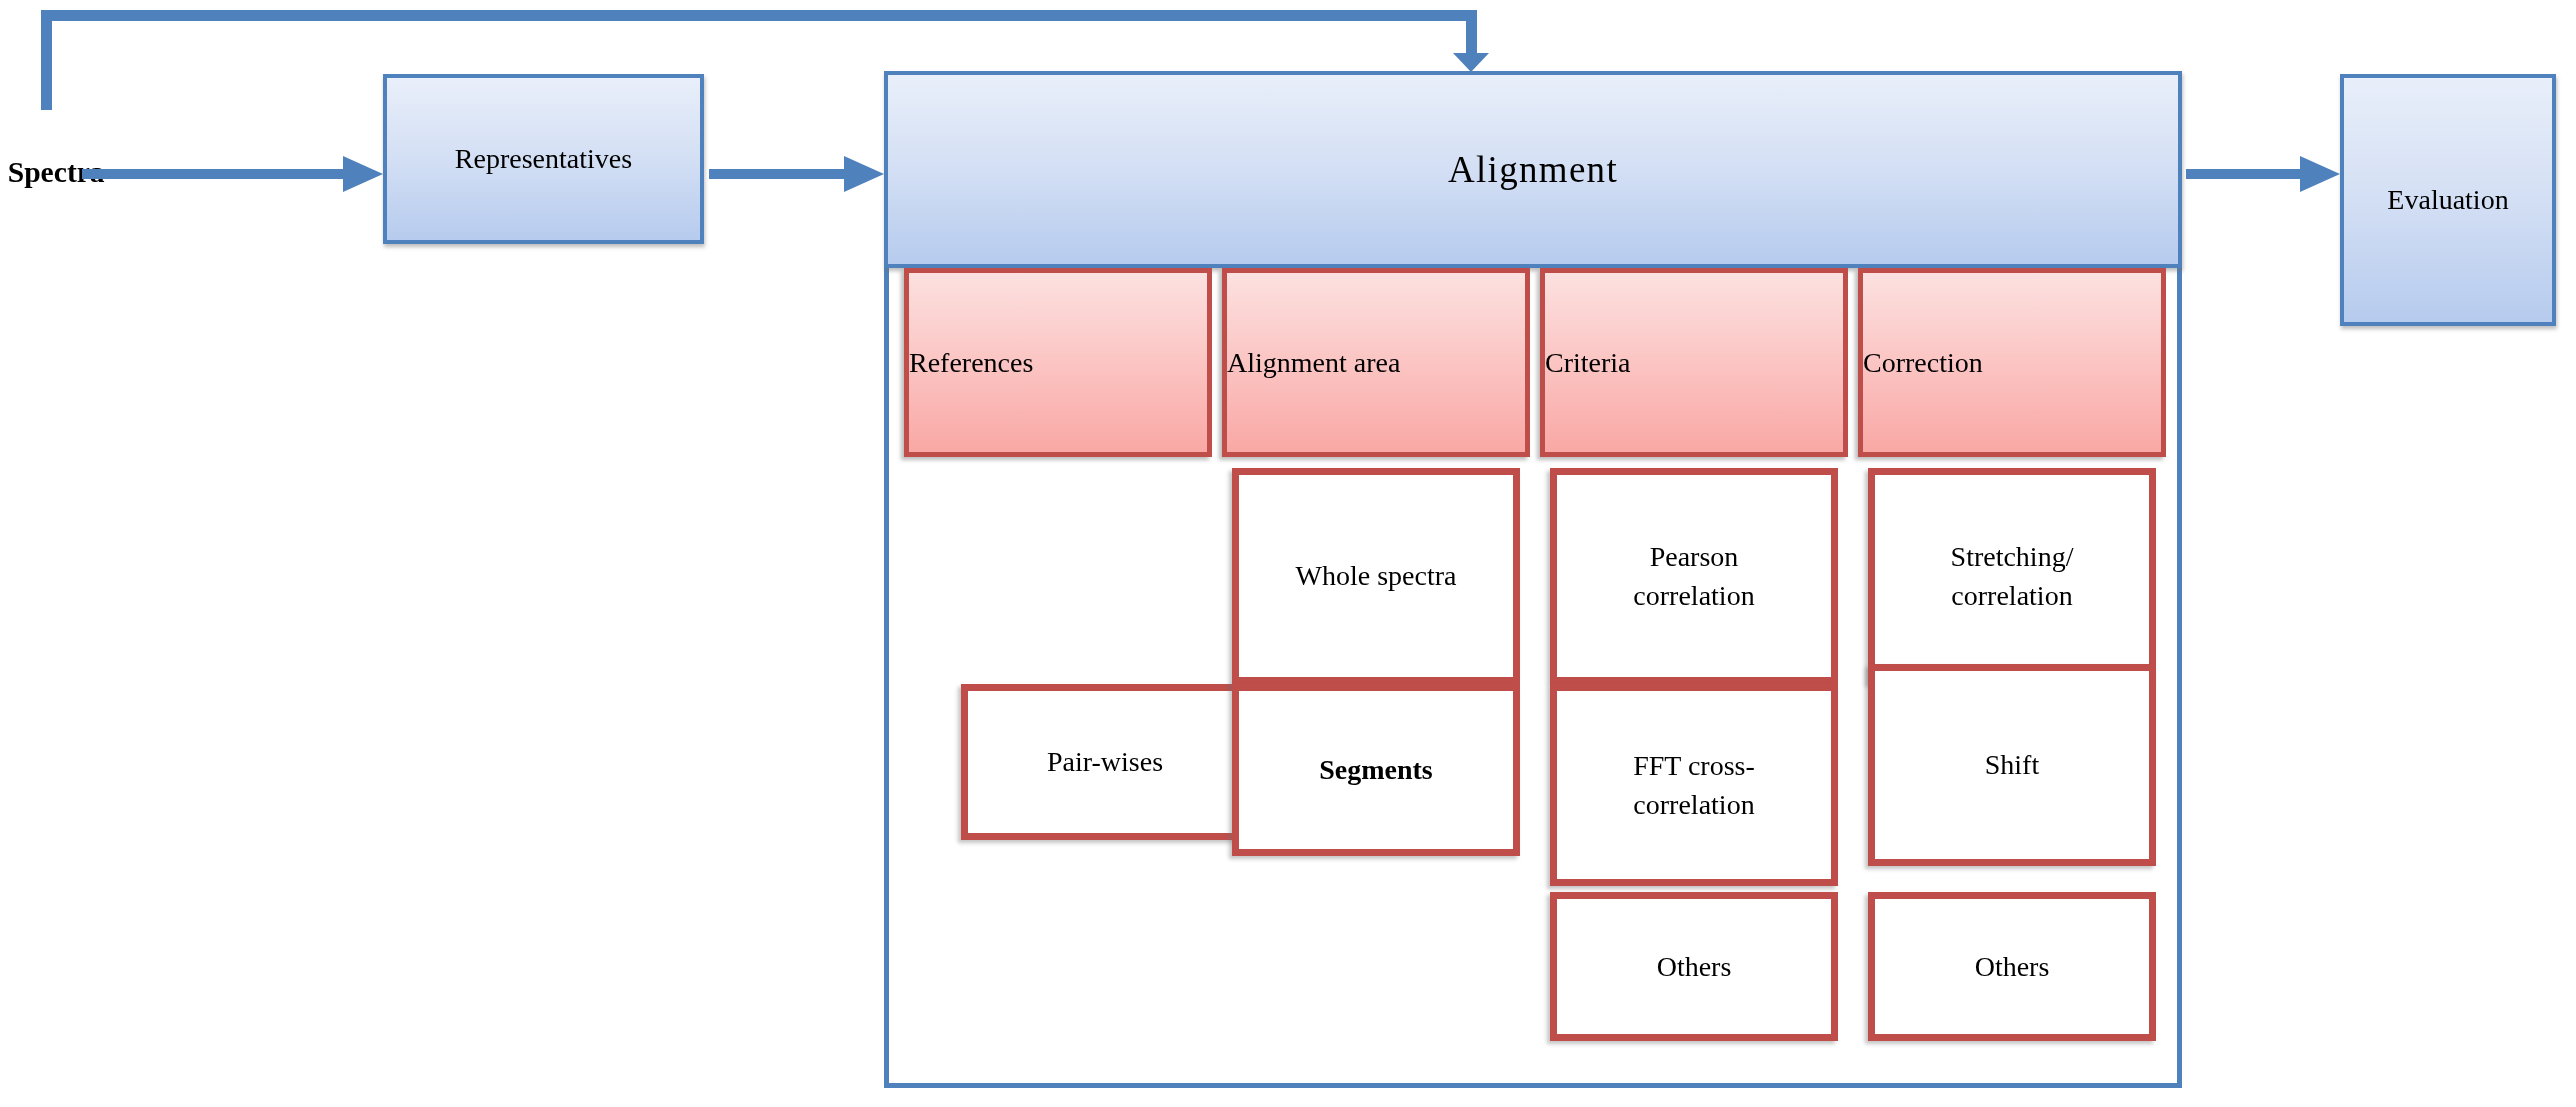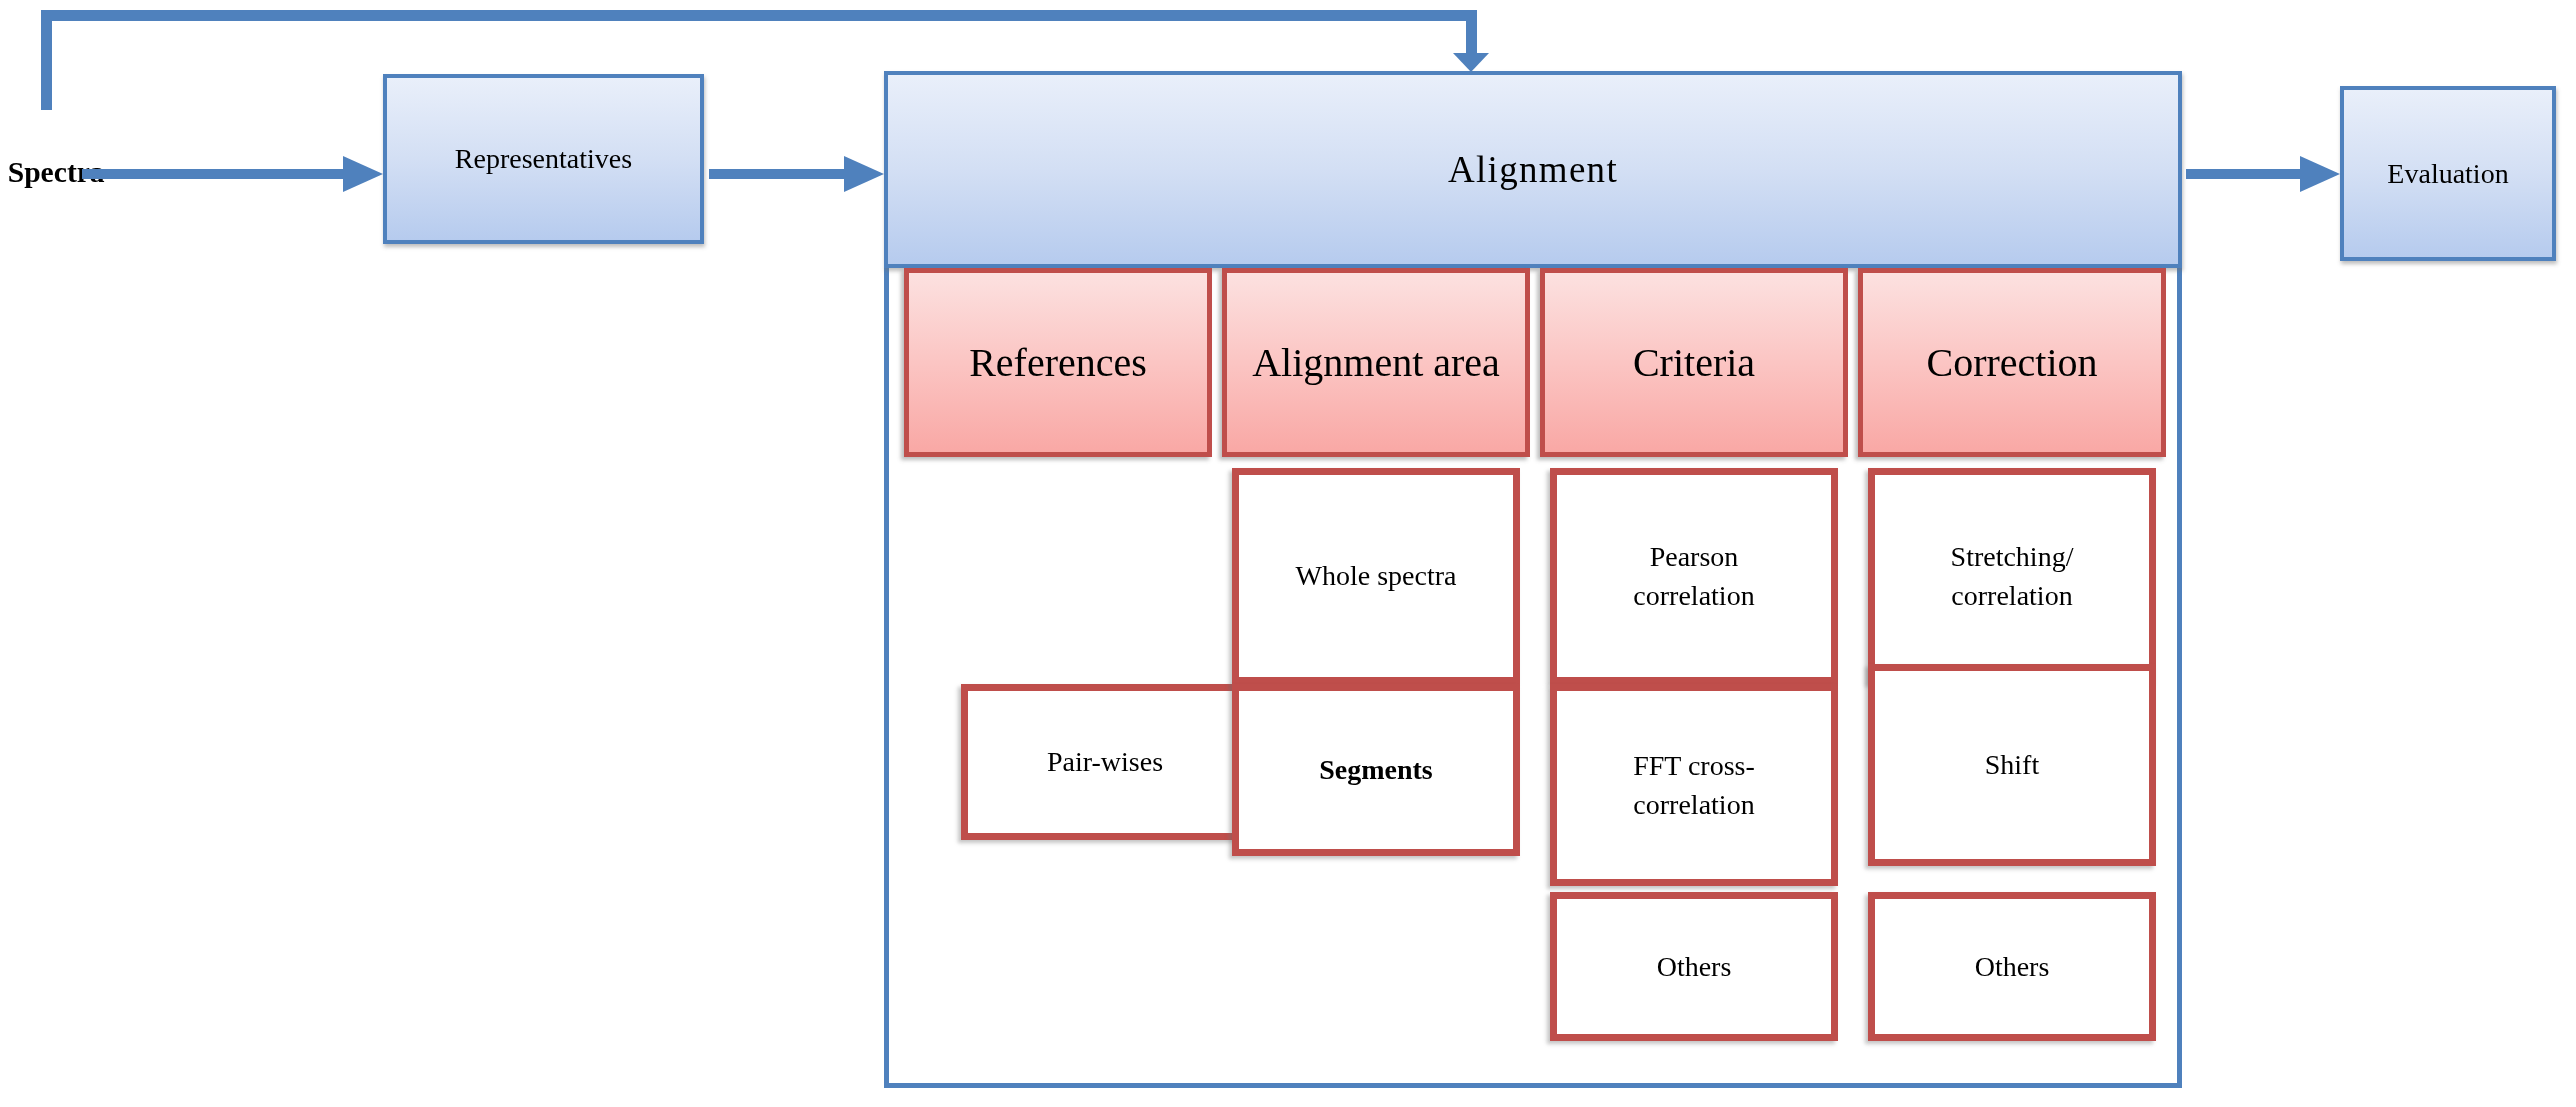--- a/index.html
+++ b/index.html
@@ -28,22 +28,22 @@
     border:5.8px solid #4f81bd;
     background:#ffffff;
     z-index:1;
   }
   .z2 { z-index:2; }
   
   .hdr {
     position:absolute;
     border:5.1px solid #bf4e4b;
     background:linear-gradient(180deg,#fce1e0 0%,#fbc5c3 50%,#f9a8a5 100%);
-    display:flex; align-items:center; justify-content:center;
-    font-size:40px;
+    display:flex; align-items:center; justify-content:flex-start;
+    font-size:28px;
     z-index:3;
     box-shadow:-2.6px 3.2px 3.9px rgba(110,110,110,0.45);
   }
   
   .itm {
     position:absolute;
     border:7px solid #bf4e4b;
     background:#ffffff;
     display:flex; align-items:center; justify-content:center;
     text-align:center;
@@ -97,21 +97,21 @@
 
   <div class="panel" style="left:884px; top:263px; width:1298px; height:825px;"></div>
 
   <div class="box-blue title z2" style="left:884px; top:71px; width:1298px; height:197px;">
     <span>Alignment</span>
   </div>
 
   <div class="seg" style="left:2186px; top:169px; width:114px; height:10.3px;"></div>
   <div class="head-right" style="left:2300px; top:156px;"></div>
 
-  <div class="box-blue z2" style="left:2340px; top:74px; width:216px; height:175px;margin-top:12px;">
+  <div class="box-blue z2" style="left:2340px; top:74px; width:216px; height:252px;">
     <span>Evaluation</span>
   </div>
 
   <div class="hdr" style="left:904px; top:268px; width:308px; height:189px;">
     <span>References</span>
   </div>
   <div class="hdr" style="left:1222px; top:268px; width:308px; height:189px;">
     <span>Alignment area</span>
   </div>
   <div class="hdr" style="left:1540px; top:268px; width:308px; height:189px;">

